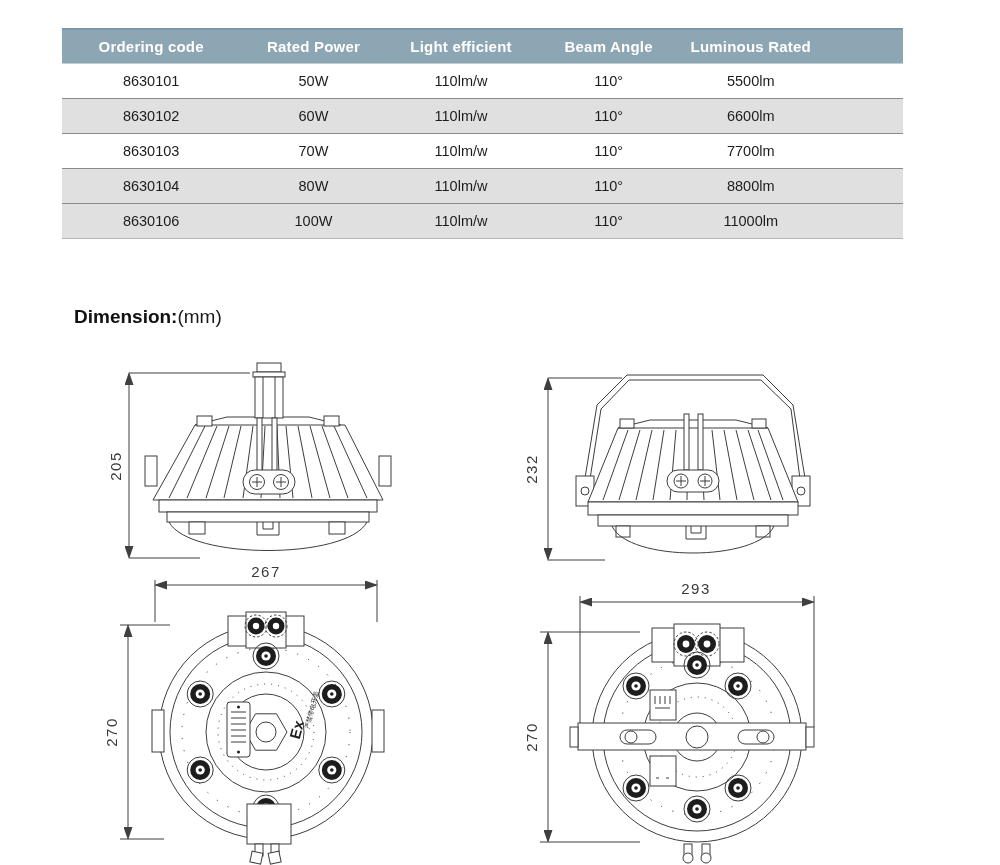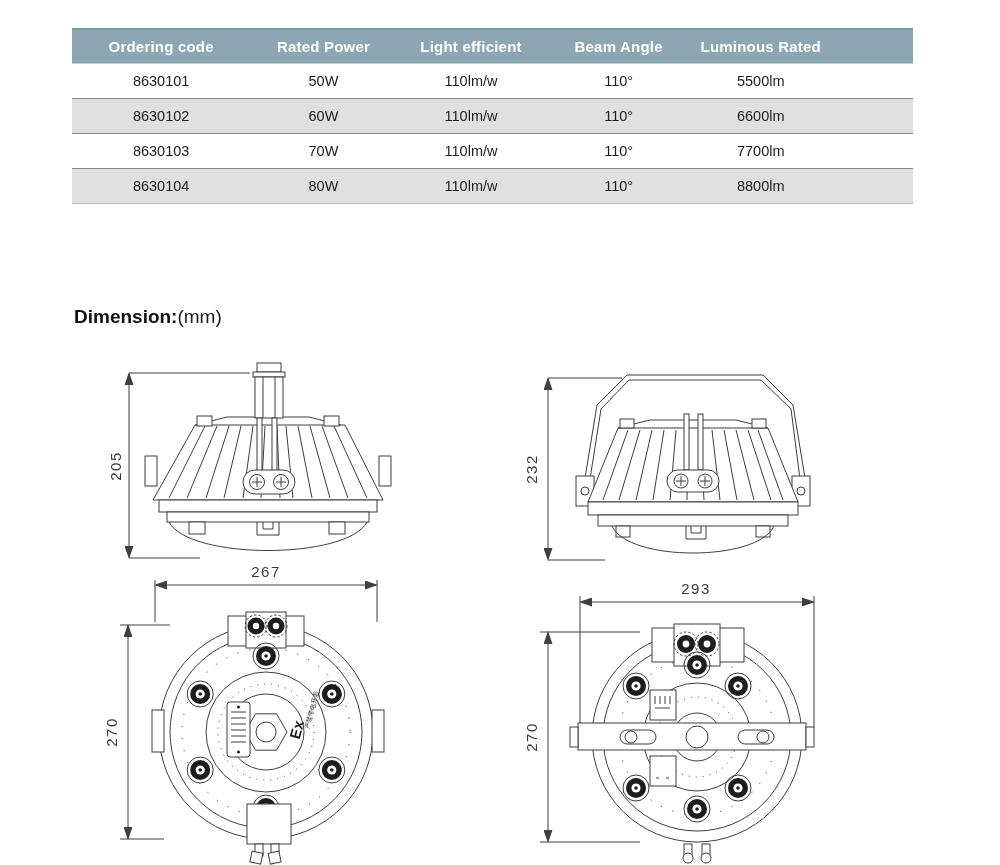--- a/index.html
+++ b/index.html
@@ -1,21 +1,21 @@
 <!DOCTYPE html>
 <html><head>
 <meta charset="utf-8">
 <style>
   html,body { margin:0; padding:0; background:#ffffff; }
   .page {
     position:relative; width:1000px; height:865px; background:#ffffff;
     font-family:"Liberation Sans", sans-serif; overflow:hidden;
   }
   
-  .spec-table-wrap { position:absolute; left:72px; top:28px; width:841px; }
+  .spec-table-wrap { position:absolute; left:62px; top:28px; width:841px; }
   table.spec { width:100%; border-collapse:collapse; table-layout:fixed; }
   table.spec thead th {
     background:#8ca6b4; color:#ffffff; font-weight:bold; font-size:15px;
     height:33px; text-align:center; padding:0; border-top:2px solid #7c96a6;
     letter-spacing:.2px;
   }
   table.spec tbody td {
     height:34px; text-align:center; font-size:14.5px; color:#1c1c1c; padding:0;
   }
   table.spec tbody tr { background:#ffffff;margin-top:48px; }
@@ -88,20 +88,28 @@
           <td>110°</td>
           <td>7700lm</td>
           <td></td>
         </tr>
         <tr class="alt">
           <td>8630104</td>
           <td>80W</td>
           <td>110lm/w</td>
           <td>110°</td>
           <td>8800lm</td>
+          <td></td>
+        </tr>
+        <tr class="alt">
+          <td>8630106</td>
+          <td>100W</td>
+          <td>110lm/w</td>
+          <td>110°</td>
+          <td>11000lm</td>
           <td></td>
         </tr>
       </tbody>
     </table>
   </div>
 
   <div class="dim-heading">
     <span class="t">Dimension:</span><span class="u">(mm)</span>
   </div>
 

